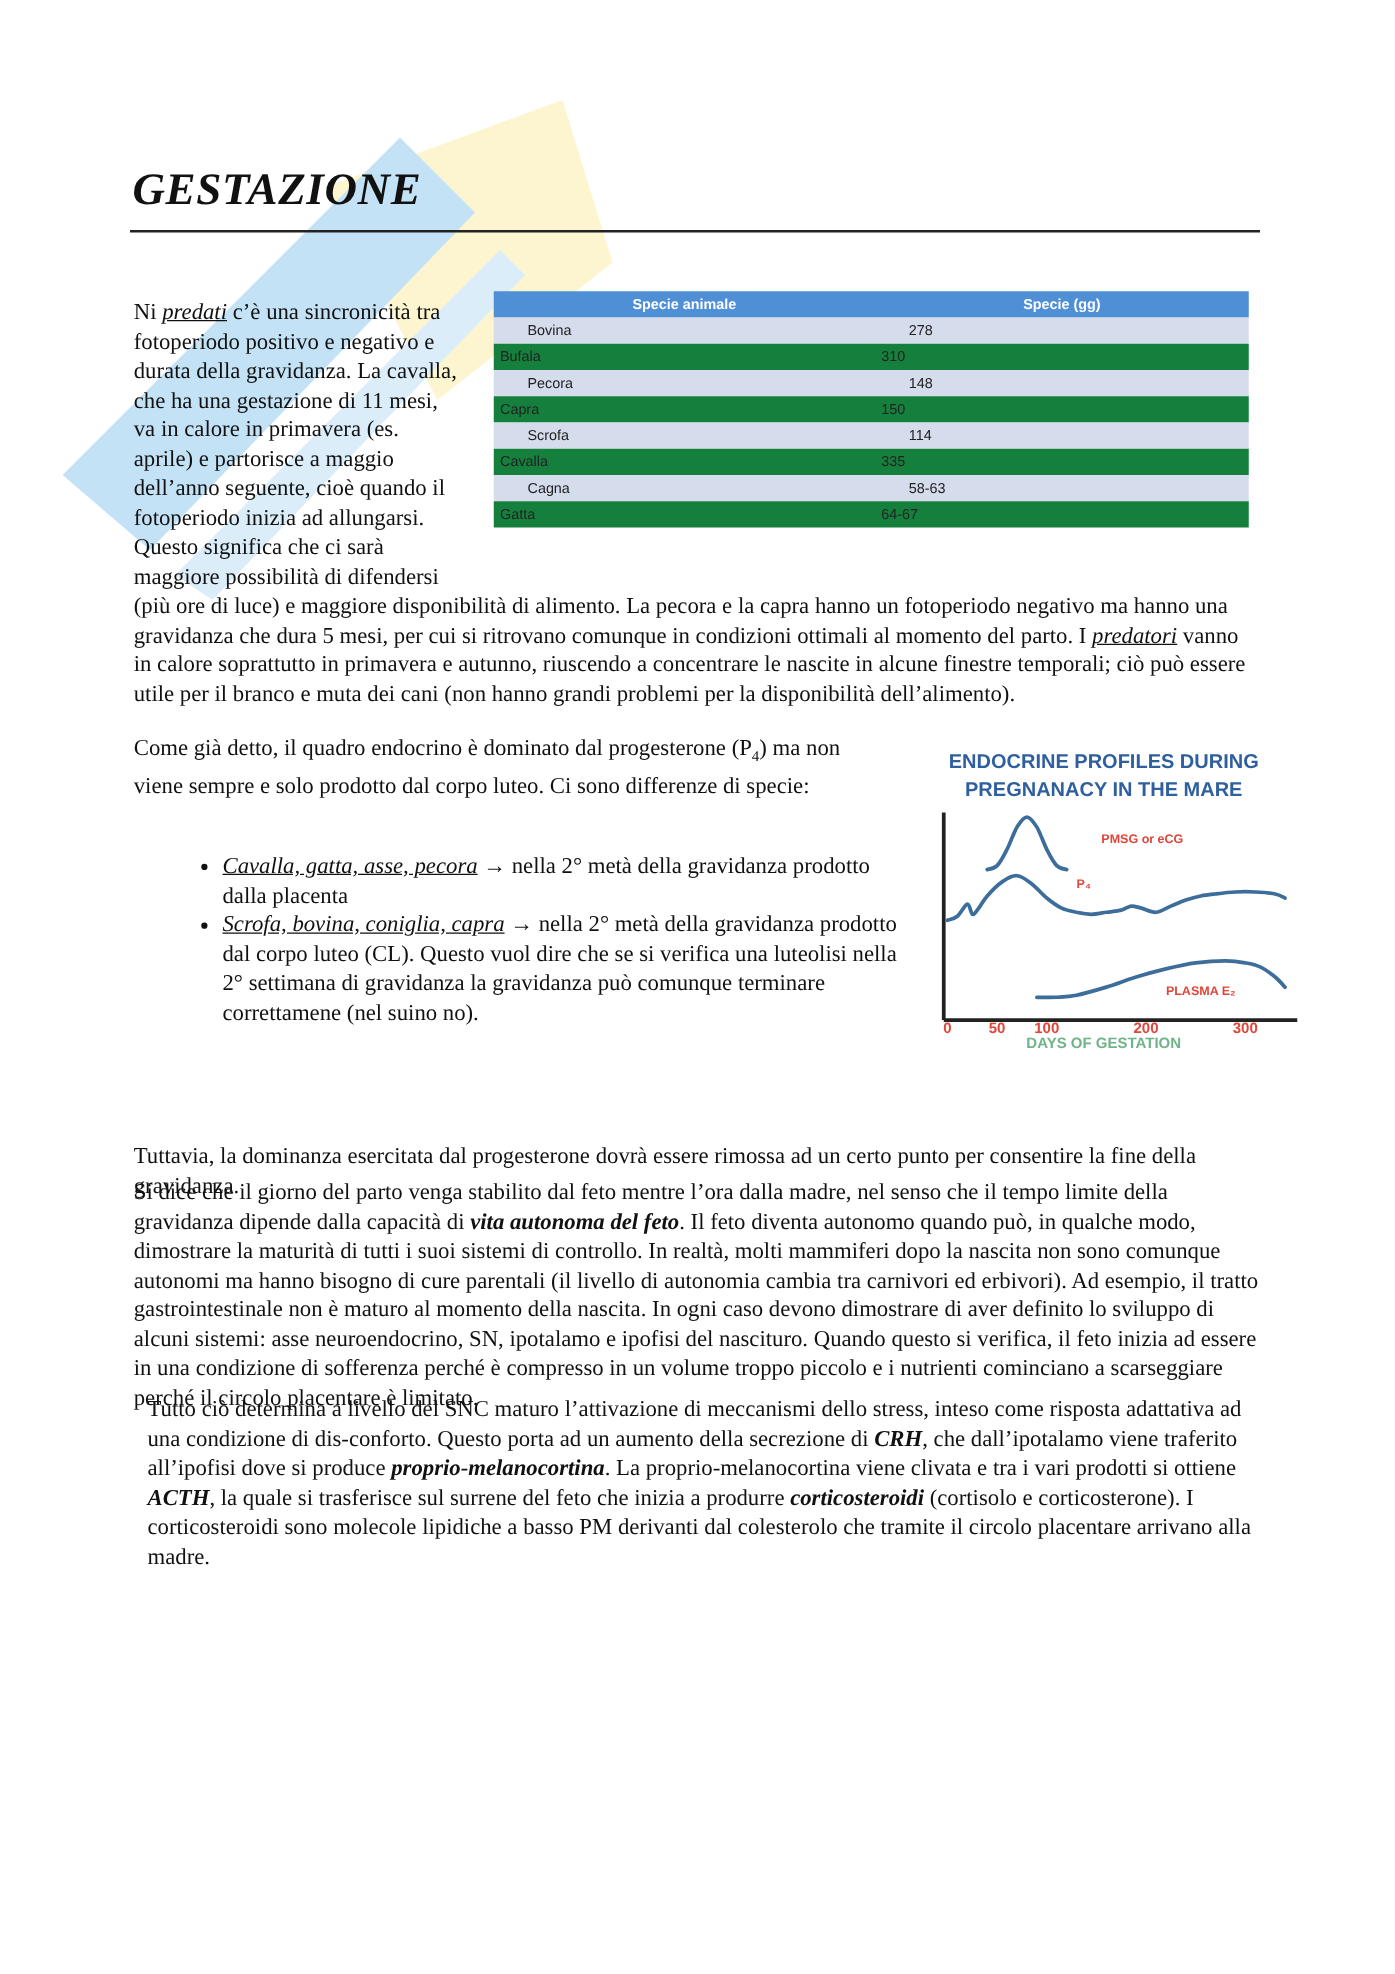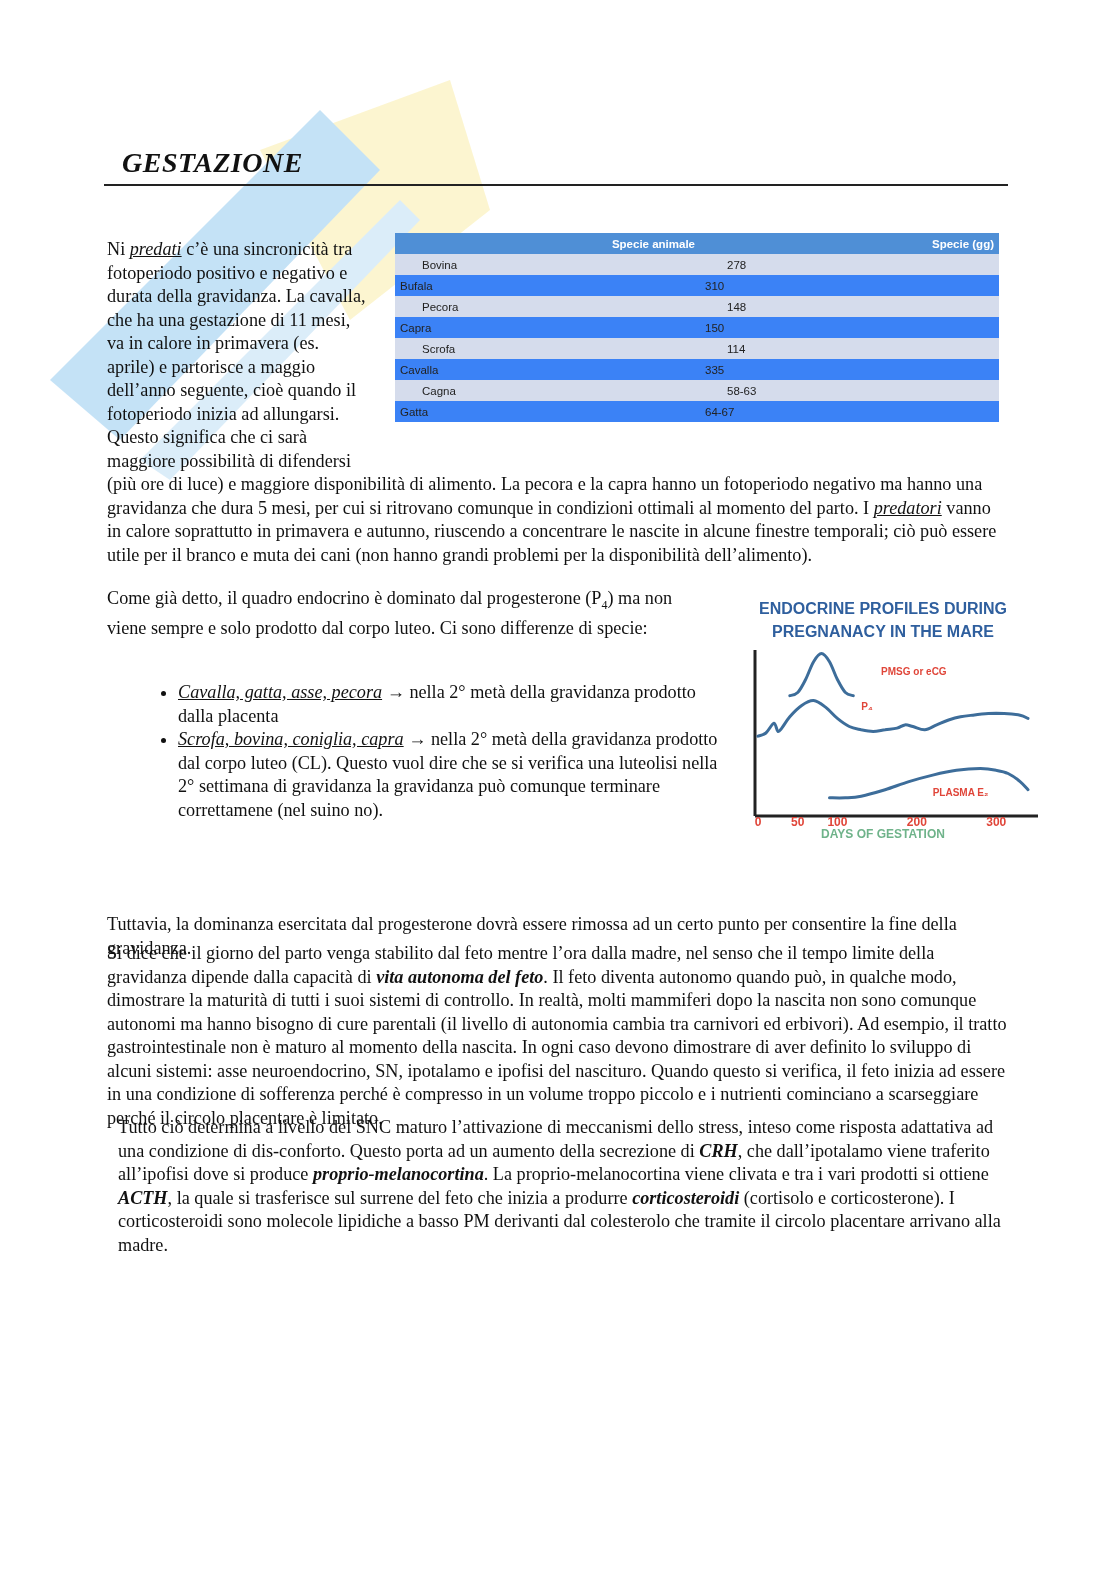--- a/index.html
+++ b/index.html
@@ -2,37 +2,37 @@
 <html><head>
   <meta charset="utf-8">
   <style>
     html, body { margin: 0; padding: 0; }
     body {
       width: 1116px; height: 1579px; background: #ffffff; position: relative; overflow: hidden;
       font-family: "Liberation Serif", "DejaVu Serif", serif; color: #111111;
     }
     .watermark { position: absolute; left: 20px; top: 20px; width: 500px; height: 480px; pointer-events: none; }
     .title {
-      position: absolute; left: 106px; top: 132px; font-size: 28px; font-weight: bold; font-style: italic;
-      letter-spacing: 0.5px; margin: 16px; line-height: 1.1;
+      position: absolute; left: 106px; top: 132px; font-size: 36px; font-weight: bold; font-style: italic;
+      letter-spacing: 0.5px; margin: 0; line-height: 1.1;
     }
     .title-rule { position: absolute; left: 104px; top: 184px; width: 904px; height: 0; border-top: 2px solid #222; }
     .para { position: absolute; left: 107px; font-size: 18.2px; line-height: 23.5px; margin: 0; }
     .p1 { top: 210px; width: 900px; margin-top: 28px; }
     .p1 .float-spacer { float: right; width: 640px; height: 232px; }
     .u-ital { font-style: italic; text-decoration: underline; }
     .b-ital { font-style: italic; font-weight: bold; }
     table.gest {
       position: absolute; left: 395px; top: 233px; width: 604px; border-collapse: collapse;
       font-family: "Liberation Sans", "DejaVu Sans", sans-serif; font-size: 11.5px; color: #222;
     }
-    table.gest th { background: #4f8fd6; color: #fff; text-align: right; font-weight: bold; padding: 3px 5px; height: 15px; }
+    table.gest th { background: #4f8fd6; color: #fff; text-align: center; font-weight: bold; padding: 3px 5px; height: 15px; }
     table.gest td { padding: 3px 5px; height: 15px; }
     table.gest tr.odd td { background: #d5dcec; padding-left: 27px; }
-    table.gest tr.even td { background: #3b82f6; }
+    table.gest tr.even td { background: #15803d; }
     table.gest .c1 { width: 295px; }
     .p2 { top: 587px; width: 575px; }
     .p2 sub { font-size: 12px; }
     ul.species { position: absolute; left: 140px; top: 681px; width: 540px; margin: 0; padding: 0 0 0 38px; font-size: 18.2px; line-height: 23.5px; }
     ul.species li { margin: 0; }
     .chart-wrap { position: absolute; left: 728px; top: 592px; width: 310px; height: 250px; }
     .p3 { top: 913px; width: 900px; }
     .p4 { top: 942px; width: 900px; }
     .p5 { top: 1116px; width: 900px; margin-left: 11px; }
   </style>

